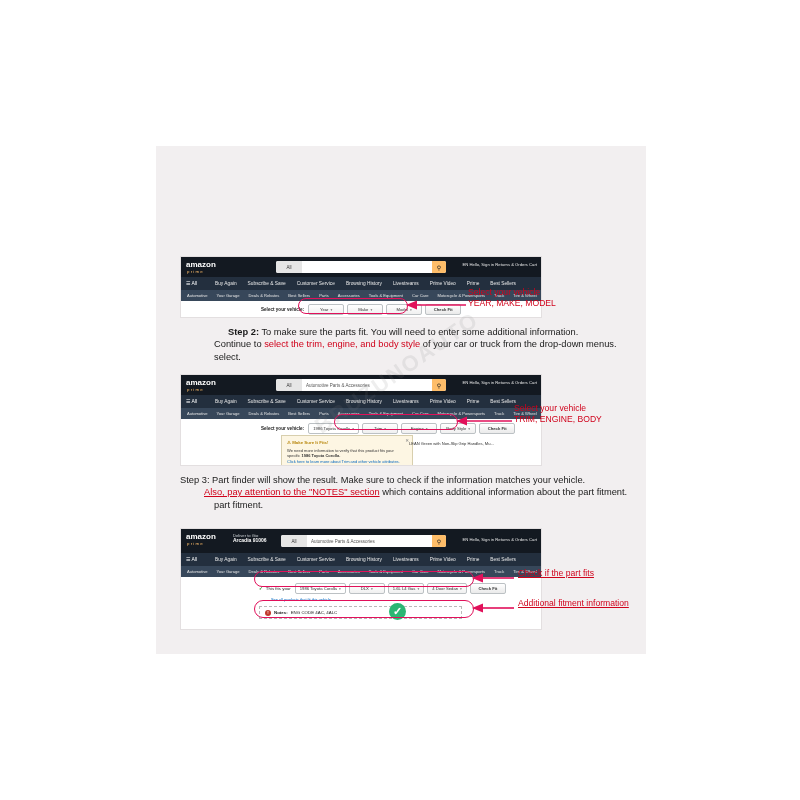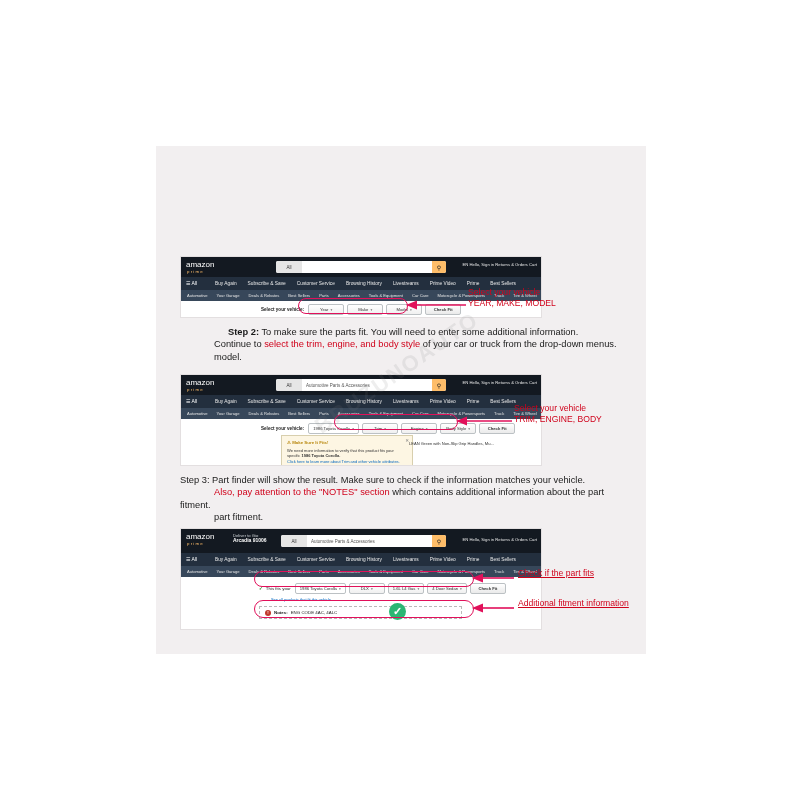--- a/index.html
+++ b/index.html
@@ -50,21 +50,21 @@
     overflow: hidden;
   }
   .amzbar {
     position: relative;
     height: 20px;
     background: #131921;
     color: #fff;
   }
   .amzlogo {
     position: absolute; left: 5px; top: 3px;
-    font-size: 8px; font-weight: normal; color: #fff;
+    font-size: 8px; font-weight: bold; color: #fff;
     font-family: "Liberation Sans", sans-serif;
   }
   .amzprime {
     position: absolute; left: 6px; top: 12px;
     font-size: 4.4px; color: #febd69; letter-spacing: 1.2px;
   }
   .amzdeliver {
     position: absolute; left: 52px; top: 4px;
     font-size: 4.2px; color: #cfd4d8; line-height: 5.4px;
   }
@@ -260,21 +260,21 @@
     <div class="callout" style="left:312px; top:141px;">
       <span>Select your vehicle</span><br><span>YEAR, MAKE, MODEL</span>
     </div>
 
     <div class="step" style="top:180px;">
       <span style="font-weight:bold;margin-left:48px;">Step 2:</span>
       <span>To make sure the parts fit. You will need to enter some additional information.</span><br>
       <span style="margin-left:34px;">Continue to</span>
       <span class="red">select the trim, engine, and body style</span>
       <span>of your car or truck from the drop-down menus.</span><br>
-      <span style="margin-left:34px;">model.</span>
+      <span style="margin-left:34px;">select.</span>
     </div>
 
     <div class="shot" style="left:24px; top:228px; width:360px; height:90px;">
       <div class="amzbar">
         <div class="amzlogo">amazon</div>
         <div class="amzprime">prime</div>
         <div class="searchbox" style="left:95px; width:170px;">
           <div class="searchcat">All</div>
           <div class="searchtxt">Automotive Parts &amp; Accessories</div>
           <div class="searchbtn">⚲</div>
@@ -328,21 +328,21 @@
       <line x1="58" y1="9" x2="12" y2="9" stroke="#e1105a" stroke-width="1.6"></line>
       <polygon points="2,9 13,4.5 13,13.5" fill="#e1105a"></polygon>
     </svg>
     <div class="callout" style="left:358px; top:257px;">
       <span>Select your vehicle</span><br><span>TRIM, ENGINE, BODY</span>
     </div>
 
     <div class="step" style="top:328px;">
       <span style="font-weight:normal;">Step 3:</span>
       <span>Part finder will show the result. Make sure to check if the information matches your vehicle.</span><br>
-      <span style="margin-left:34px;" class="red">Also, pay attention to the "NOTES" section</span>
+      <span style="margin-left:24px;text-decoration:underline;" class="red">Also, pay attention to the "NOTES" section</span>
       <span>which contains additional information about the part fitment.</span><br>
       <span style="margin-left:34px;">part fitment.</span>
     </div>
 
     <div class="shot" style="left:24px; top:382px; width:360px; height:100px;">
       <div class="amzbar" style="height:24px;">
         <div class="amzlogo">amazon</div>
         <div class="amzprime">prime</div>
         <div class="amzdeliver">
           <span>Deliver to Gio</span><br><b>Arcadia 91006</b>

